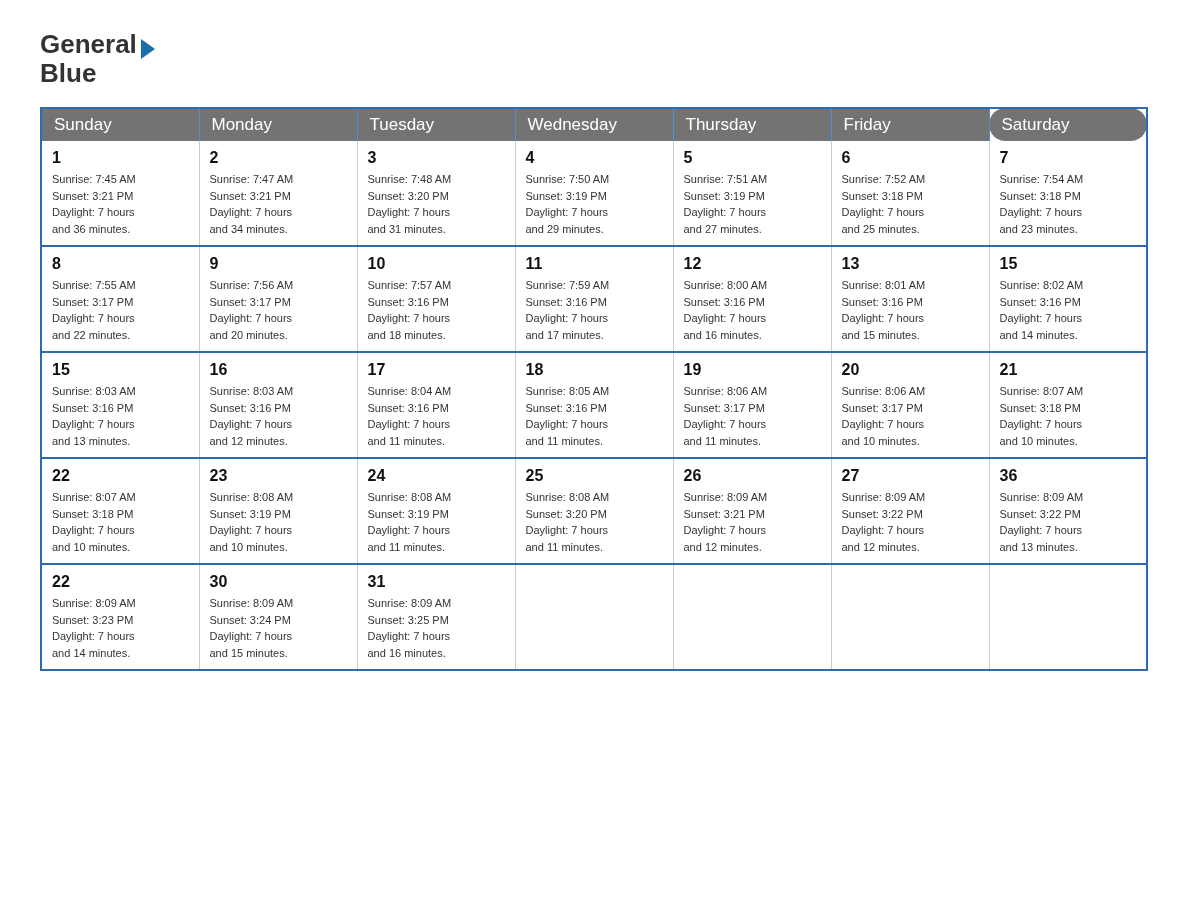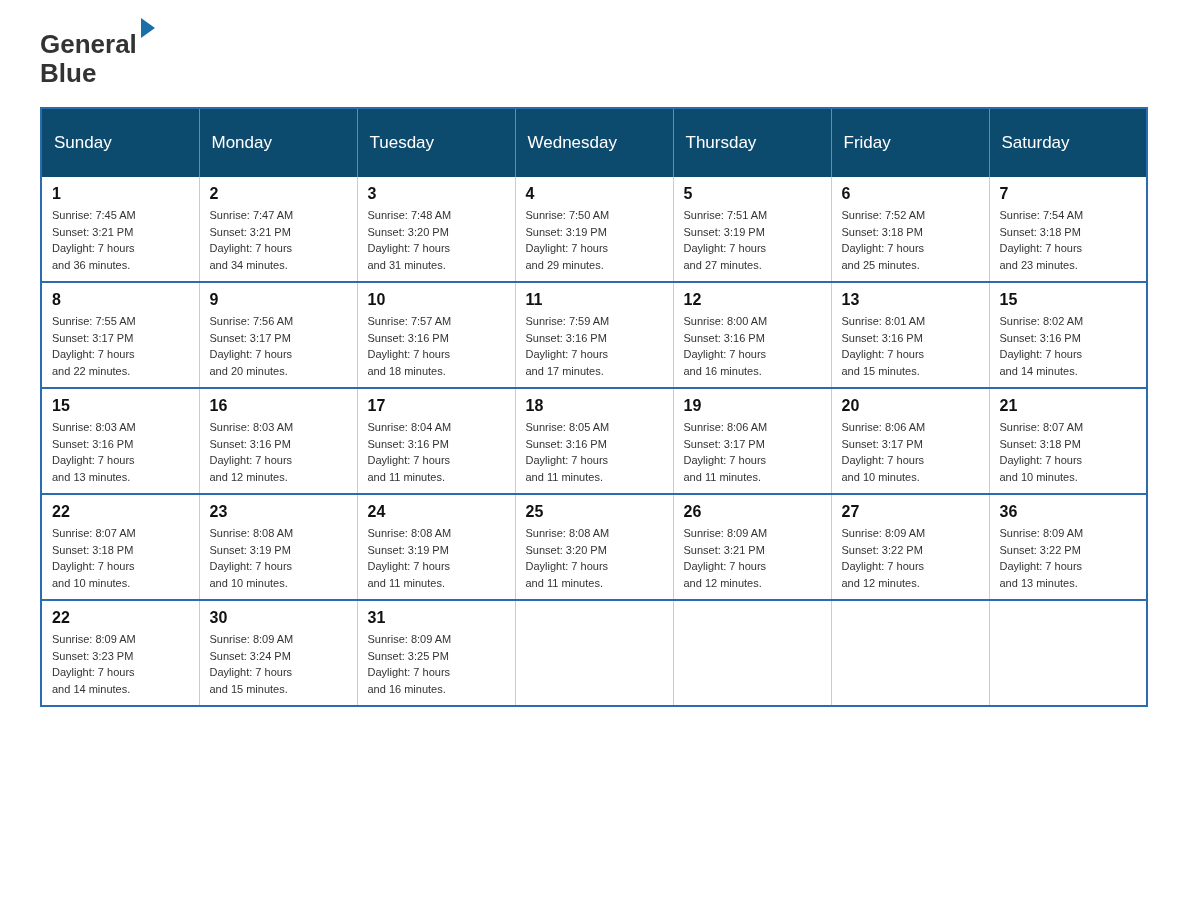--- a/index.html
+++ b/index.html
@@ -47,30 +47,31 @@
       font-size: 22px;
       font-weight: normal;
       color: #444;
     }
     .calendar {
       width: 100%;
       border-collapse: collapse;
       border: 2px solid #2b6cb0;
     }
     .calendar th {
-      background-color: #0c4a6e;
+      background-color: #737373;
       color: white;
-      padding: 24px 12px;
+      padding: 6px 12px;
       font-size: 17px;
       font-weight: normal;
       text-align: left;
       border-right: 1px solid #4a90d9;
     }
     .calendar th:last-child {
       border-right: none;
+      border-radius: 18px;
     }
     .calendar td {
       vertical-align: top;
       padding: 8px 10px;
       border-right: 1px solid #ccc;
       border-bottom: 2px solid #2b6cb0;
       font-size: 13.5px;
       color: #333;
       width: calc(100% / 7);
     }
@@ -95,21 +96,21 @@
     .empty-cell {
       background: #fff;
     }
   </style>
 </head>
 <body>
 
 <div class="header">
   <div class="logo">
     <div>
-      <div style="display:flex; align-items:flex-start;">
+      <div style="display:flex; align-items:flex-end;">
         <span class="logo-text">General</span>
         <div class="logo-arrow"></div>
       </div>
       <div style="display:flex; align-items:center; margin-top: 0;">
         <span class="logo-text blue">Blue</span>
       </div>
     </div>
   </div>
   <div class="title-section">
     <h1></h1>

